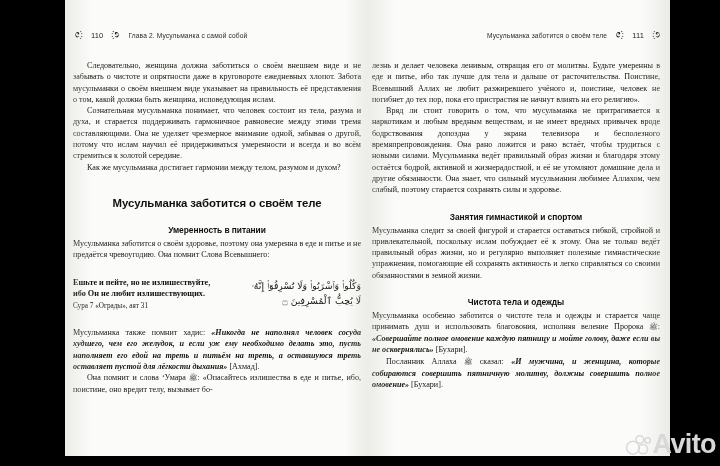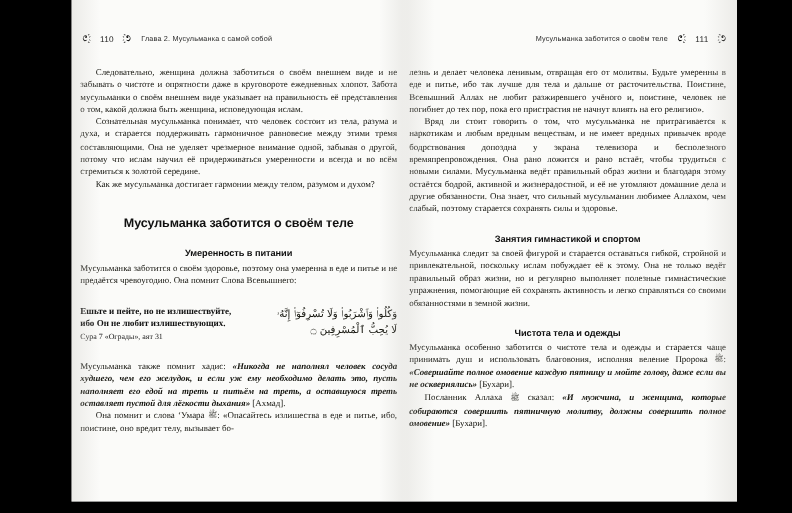--- a/index.html
+++ b/index.html
@@ -317,14 +317,25 @@
         <div style="height:3px"></div>
         <p class="body noind"><span>Мусульманка особенно заботится о чистоте тела и одежды и старается чаще принимать душ и использовать благовония, исполняя веление Пророка </span><span class="prophet-mark">ﷺ</span><span>: </span><span class="hadith">«Совершайте полное омовение каждую пятницу и мойте голову, даже если вы не осквернялись»</span><span> [Бухари].</span></p>
 
         <p class="body"><span>Посланник Аллаха </span><span class="prophet-mark">ﷺ</span><span> сказал: </span><span class="hadith">«И мужчина, и женщина, которые собираются совершить пятничную молитву, должны совершить полное омовение»</span><span> [Бухари].</span></p>
       </div>
     </div>
 
     <div class="paper-shade"></div>
   </div>
 
+  <div class="watermark">
+    <span class="wm-mark">
+      <svg viewBox="0 0 28 24" width="26" height="22" aria-hidden="true">
+        <circle cx="8.5" cy="15" r="7" fill="none" stroke="#d8d8d8" stroke-width="1.6"></circle>
+        <circle cx="19.5" cy="16.5" r="5" fill="none" stroke="#d8d8d8" stroke-width="1.6"></circle>
+        <circle cx="16" cy="6" r="4.2" fill="none" stroke="#d8d8d8" stroke-width="1.6"></circle>
+        <circle cx="24.5" cy="7" r="3" fill="none" stroke="#d8d8d8" stroke-width="1.6"></circle>
+      </svg>
+    </span>
+    <span class="wm-text">Avito</span>
+  </div>
 
 </div>
 
 </body></html>

